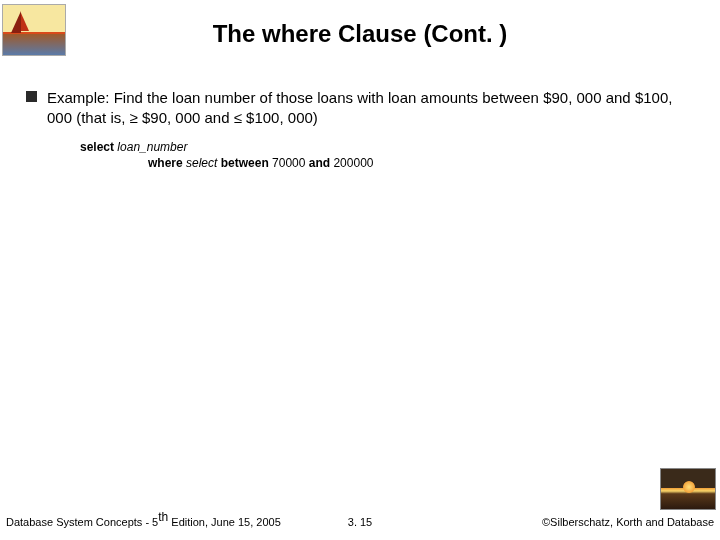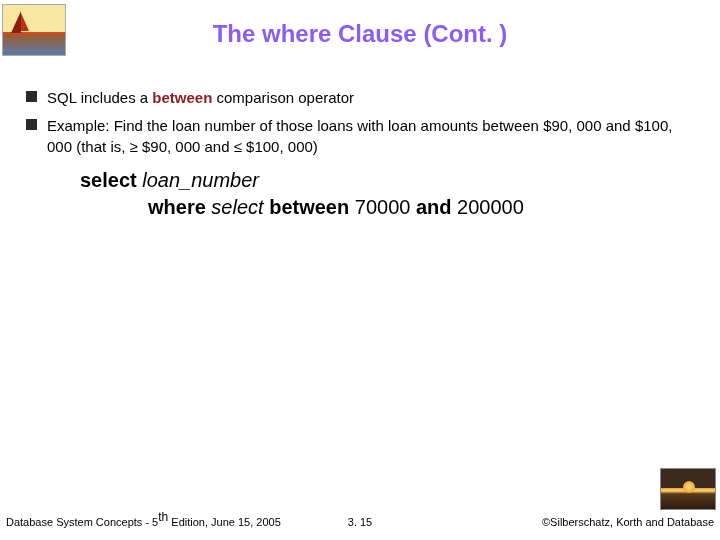--- a/index.html
+++ b/index.html
@@ -41,21 +41,21 @@
     border-right: 8px solid transparent;
     border-bottom: 18px solid #c03015;
   }
   .title {
     position: absolute;
     top: 20px;
     left: 0; right: 0;
     text-align: center;
     font-size: 24px;
     font-weight: bold;
-    color: #8b5cf6;
+    color: #000000;
   }
   .content {
     position: absolute;
     top: 88px;
     left: 26px;
     right: 26px;
     font-size: 15px;
     color: #000;
     line-height: 1.35;
   }
@@ -71,21 +71,21 @@
     margin-top: 3px;
     margin-right: 10px;
     flex: 0 0 11px;
   }
   .bullet-text { flex: 1; }
   .bold { font-weight: bold; }
   .kw { font-weight: bold; color: #8a1f1f; }
   .code-block {
     margin-top: 10px;
     margin-left: 54px;
-    font-size: 20px;
+    font-size: 12px;
     line-height: 1.35;
   }
   .code-indent1 { padding-left: 68px; }
   .ital { font-style: italic; }
   .footer {
     position: absolute;
     bottom: 12px;
     left: 6px;
     right: 6px;
     font-size: 11px;
@@ -118,26 +118,20 @@
 <div class="slide">
 
   <div class="logo-tl">
     <div class="sail2"></div>
   </div>
 
   <div class="title">The where Clause (Cont. )</div>
 
   <div class="content">
 
-    <div class="bullet">
-      <div class="sqmark"></div>
-      <div class="bullet-text">
-        <span>SQL includes a </span><span class="kw">between</span><span> comparison operator</span>
-      </div>
-    </div>
 
     <div class="bullet">
       <div class="sqmark"></div>
       <div class="bullet-text">Example:  Find the loan number of those loans with loan amounts between $90, 000 and $100, 000 (that is, ≥ $90, 000 and ≤ $100, 000)</div>
     </div>
 
     <div class="code-block">
       <div>
         <span class="bold">select</span><span class="ital"> loan_number</span>
       </div>

